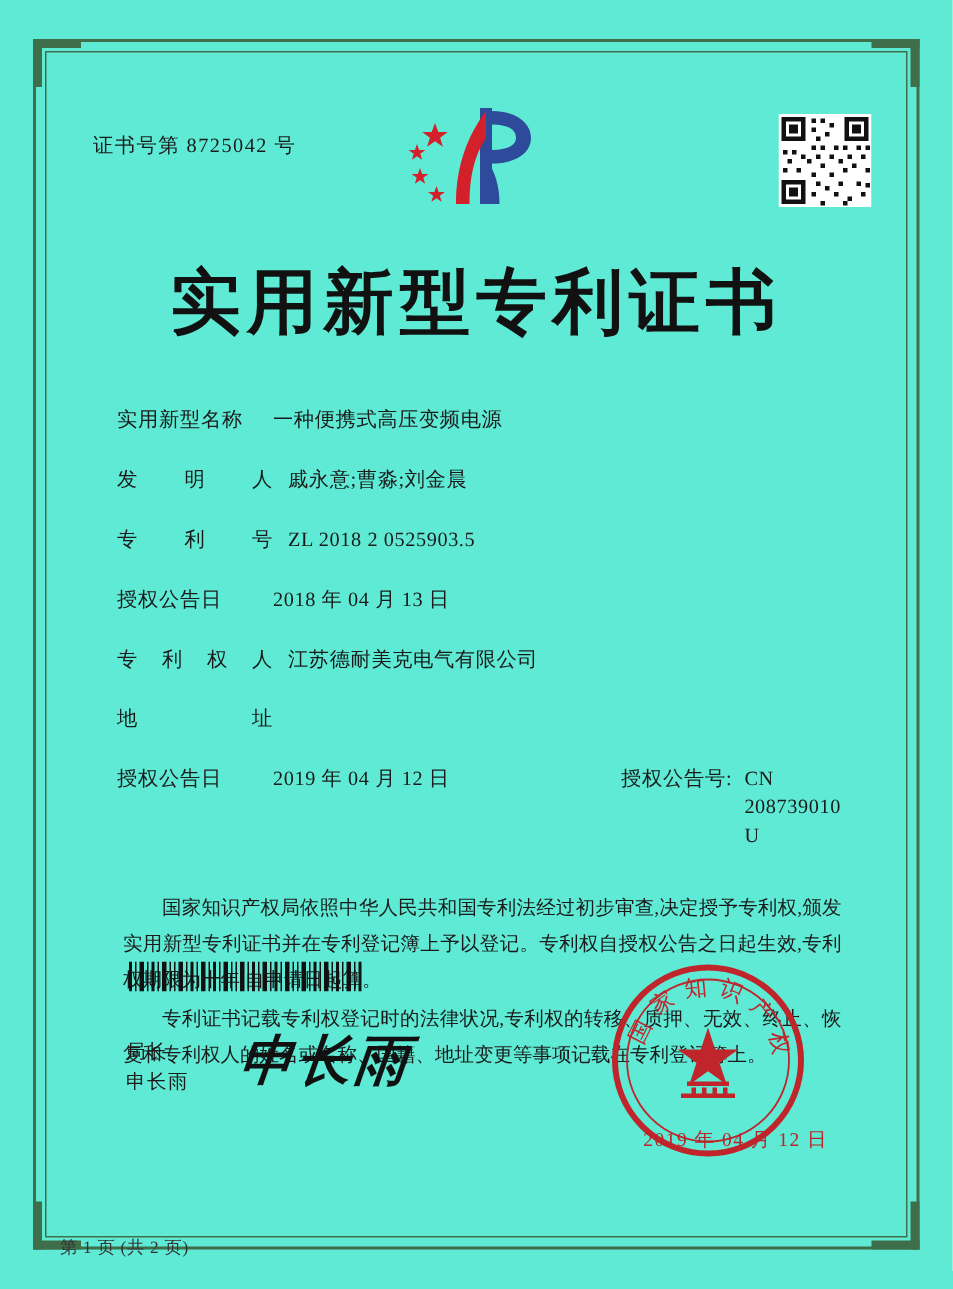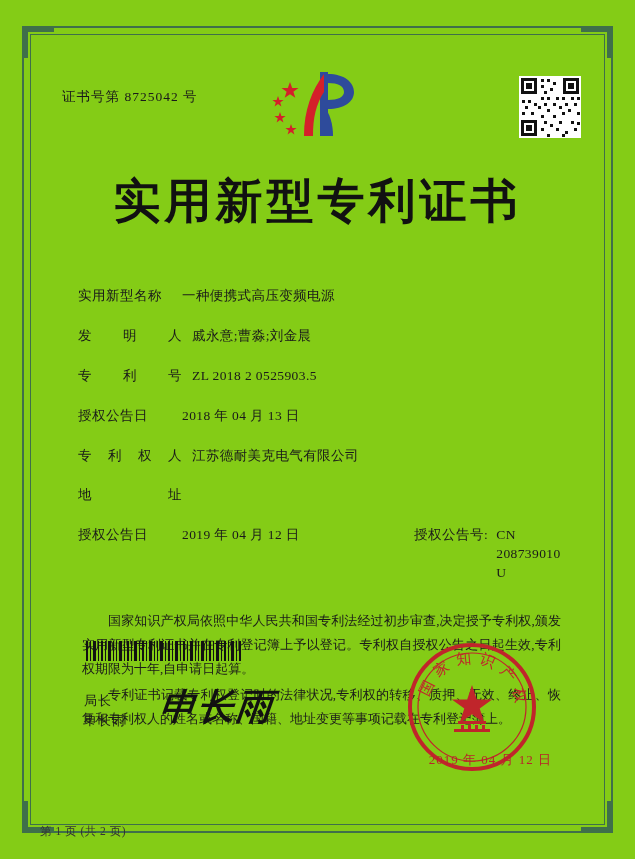--- a/index.html
+++ b/index.html
@@ -11,21 +11,21 @@
     width: 635px;
     height: 859px;
     font-family: "Liberation Serif", serif;
     color: #1a1a1a;
     overflow: hidden;
   }
   .page {
     position: relative;
     width: 635px;
     height: 859px;
-    background: #84cc16;
+    background: #5eead4;
   }
   
   .border-outer {
     position: absolute;
     left: 22px;
     top: 26px;
     right: 22px;
     bottom: 26px;
     border: 2px solid #3f6f4a;
   }
@@ -93,21 +93,21 @@
     font-weight: bold;
     letter-spacing: 4px;
     margin-top: 26px;
     margin-bottom: 6px;
     font-family: "Liberation Serif", serif;
     color: #111;
   }
 
   
   .fields {
-    margin-top: 54px;
+    margin-top: 38px;
     padding-left: 38px;
     padding-right: 24px;
   }
   .field-row {
     display: flex;
     align-items: baseline;
     margin-bottom: 21px;
     font-size: 13.5px;
     line-height: 1.4;
   }

